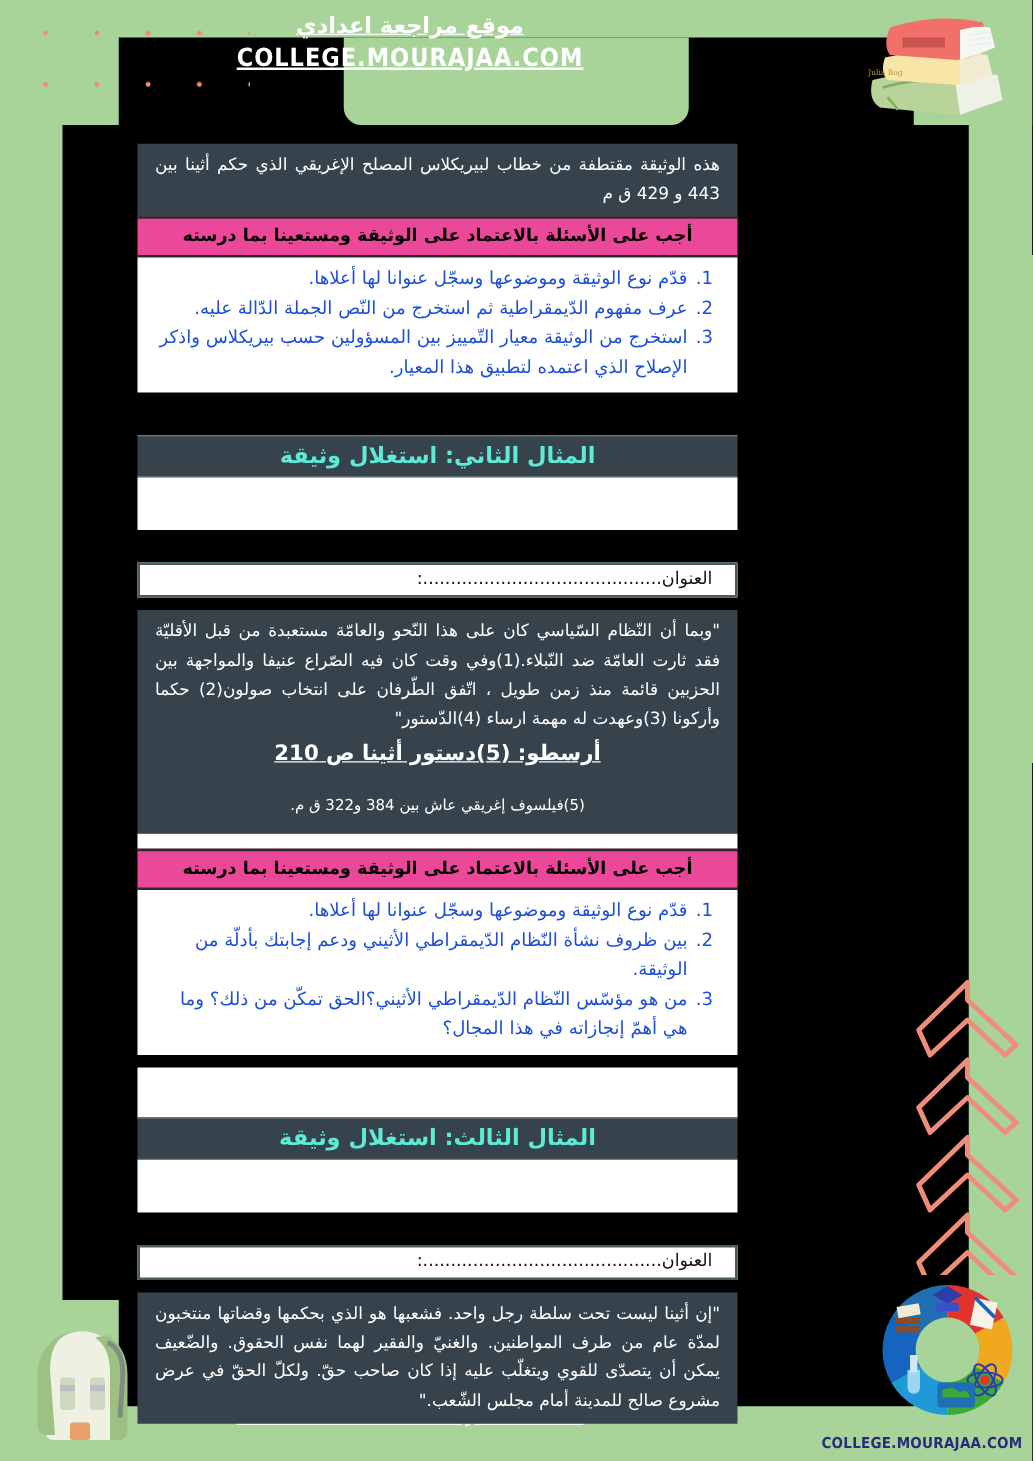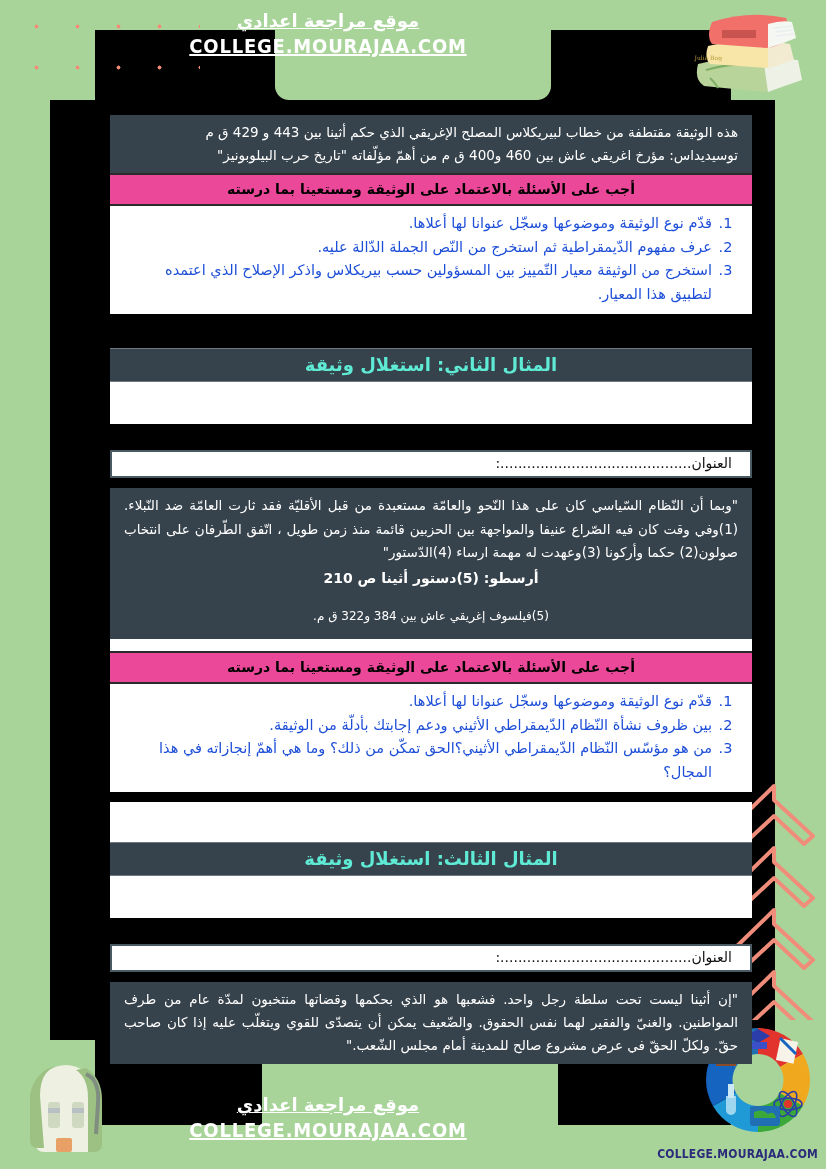--- a/index.html
+++ b/index.html
@@ -132,39 +132,40 @@
     letter-spacing: 0.2px;
     direction: ltr;
     font-family: "DejaVu Sans Condensed", "Liberation Sans Narrow", "Liberation Sans", sans-serif;
   }
 
   
   .content {
     position: absolute;
     left: 110px;
     top: 115px;
-    width: 642px;
+    width: 480px;
   }
 
   .dark-block {
     background: #37434c;
     color: #ffffff;
     direction: rtl;
     text-align: justify;
     font-size: 13.5px;
     line-height: 1.72;
     padding: 6px 14px 6px 14px;
     box-sizing: border-box;
   }
 
   .src-line {
     font-weight: bold;
     text-align: center;
-    font-size: 14px;
+    font-size: 17px;
     padding-top: 2px;
+    text-decoration: underline;
   }
 
   .footnotes {
     background: #37434c;
     color: #ffffff;
     direction: rtl;
     font-size: 12px;
     line-height: 1.75;
     text-align: center;
     padding: 10px 14px 12px 14px;
@@ -335,21 +336,20 @@
     <div class="brand-ar">موقع مراجعة اعدادي</div>
     <div class="brand-url">COLLEGE.MOURAJAA.COM</div>
   </div>
 
   <div class="corner-url">COLLEGE.MOURAJAA.COM</div>
 
   <div class="content">
 
     <div class="dark-block">
       <div>هذه الوثيقة مقتطفة من خطاب لبيريكلاس المصلح الإغريقي الذي حكم أثينا بين 443 و 429 ق م</div>
-      <div>توسيديداس: مؤرخ اغريقي عاش بين 460 و400 ق م من أهمّ مؤلّفاته "تاريخ حرب البيلوبونيز"</div>
     </div>
 
     <div class="white-banner">أجب على الأسئلة بالاعتماد على الوثيقة ومستعينا بما درسته</div>
 
     <ol class="q-list">
       <li>قدّم نوع الوثيقة وموضوعها وسجّل عنوانا لها أعلاها.</li>
       <li>عرف مفهوم الدّيمقراطية ثم استخرج من النّص الجملة الدّالة عليه.</li>
       <li>استخرج من الوثيقة معيار التّمييز بين المسؤولين حسب بيريكلاس واذكر الإصلاح الذي اعتمده لتطبيق هذا المعيار.</li>
     </ol>
 

